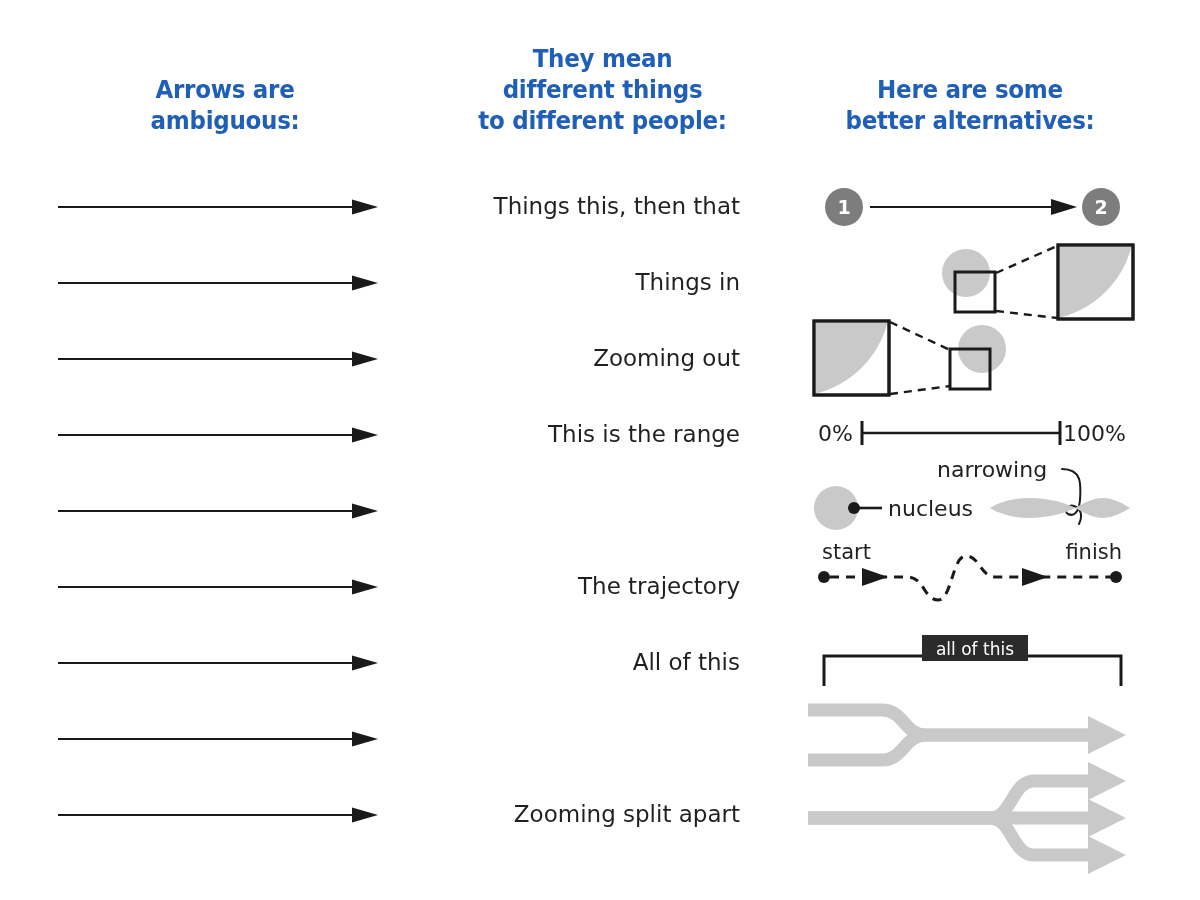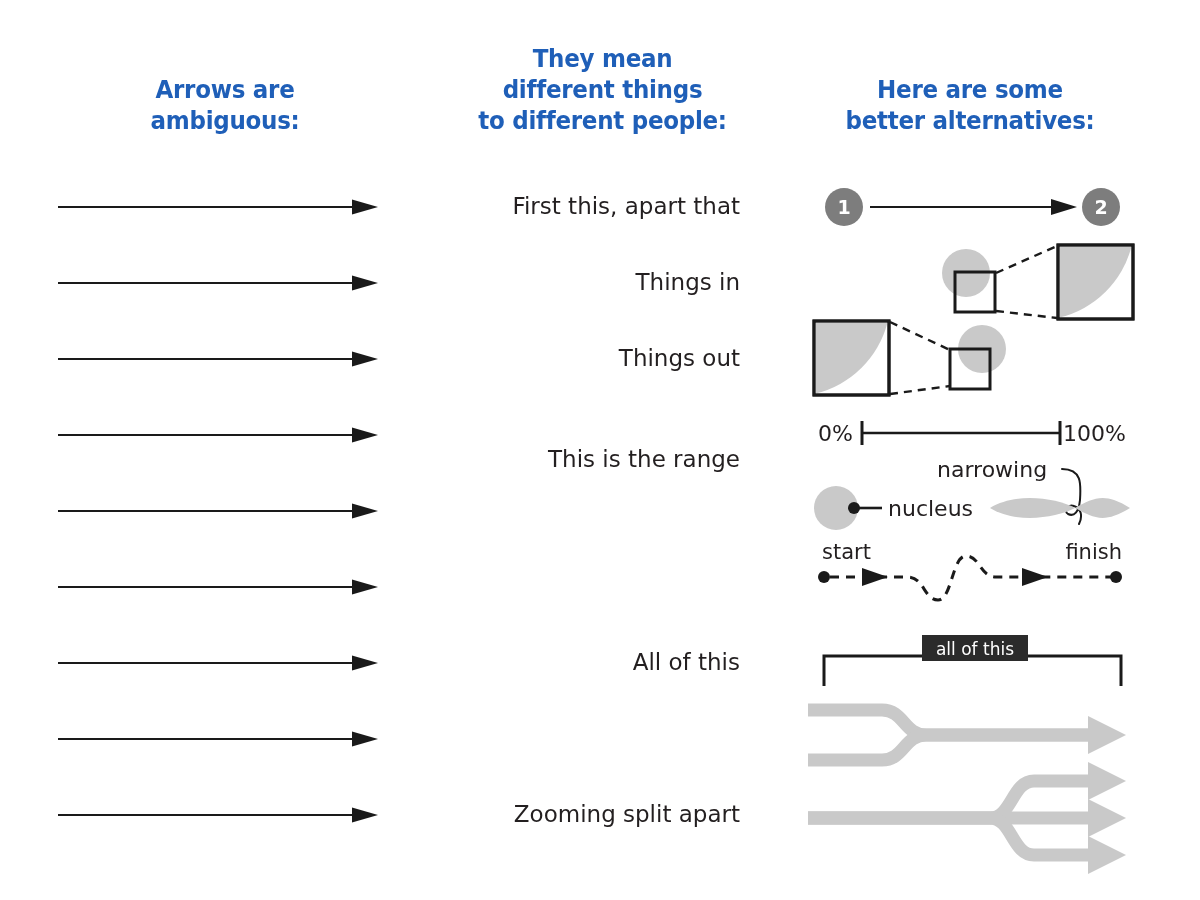--- a/index.html
+++ b/index.html
@@ -154,24 +154,25 @@
   </div>
   <div class="amb-arrow" style="top:804px">
     <svg width="320" height="22" viewBox="0 0 320 22">
         <g>
           <line x1="0" y1="11" x2="296" y2="11" stroke="#1a1a1a" stroke-width="2.2"></line>
           <polygon points="294,3.5 320,11 294,18.5" fill="#1a1a1a"></polygon>
         </g>
       </svg>
   </div>
 
-  <div class="meaning" style="top:193px">First this, apart that</div>
+  <div class="meaning" style="top:193px">Things this, then that</div>
   <div class="meaning" style="top:269px">Things in</div>
-  <div class="meaning" style="top:345px">Things out</div>
-  <div class="meaning" style="top:446px">This is the range</div>
+  <div class="meaning" style="top:345px">Zooming out</div>
+  <div class="meaning" style="top:421px">This is the range</div>
+  <div class="meaning" style="top:573px">The trajectory</div>
   <div class="meaning" style="top:649px">All of this</div>
   <div class="meaning" style="top:801px">Zooming split apart</div>
 
   <div class="alt" style="top:184px; height:46px">
     <svg width="345" height="46" viewBox="0 0 345 46">
       <circle cx="44" cy="23" r="19" fill="#7d7d7d"></circle>
       <text x="44" y="23" text-anchor="middle" dominant-baseline="central" font-family="DejaVu Sans, sans-serif" font-size="19" font-weight="bold" fill="#ffffff">1</text>
       <line x1="70" y1="23" x2="253" y2="23" stroke="#1a1a1a" stroke-width="2.2"></line>
       <polygon points="251,15 277,23 251,31" fill="#1a1a1a"></polygon>
       <circle cx="301" cy="23" r="19" fill="#7d7d7d"></circle>

